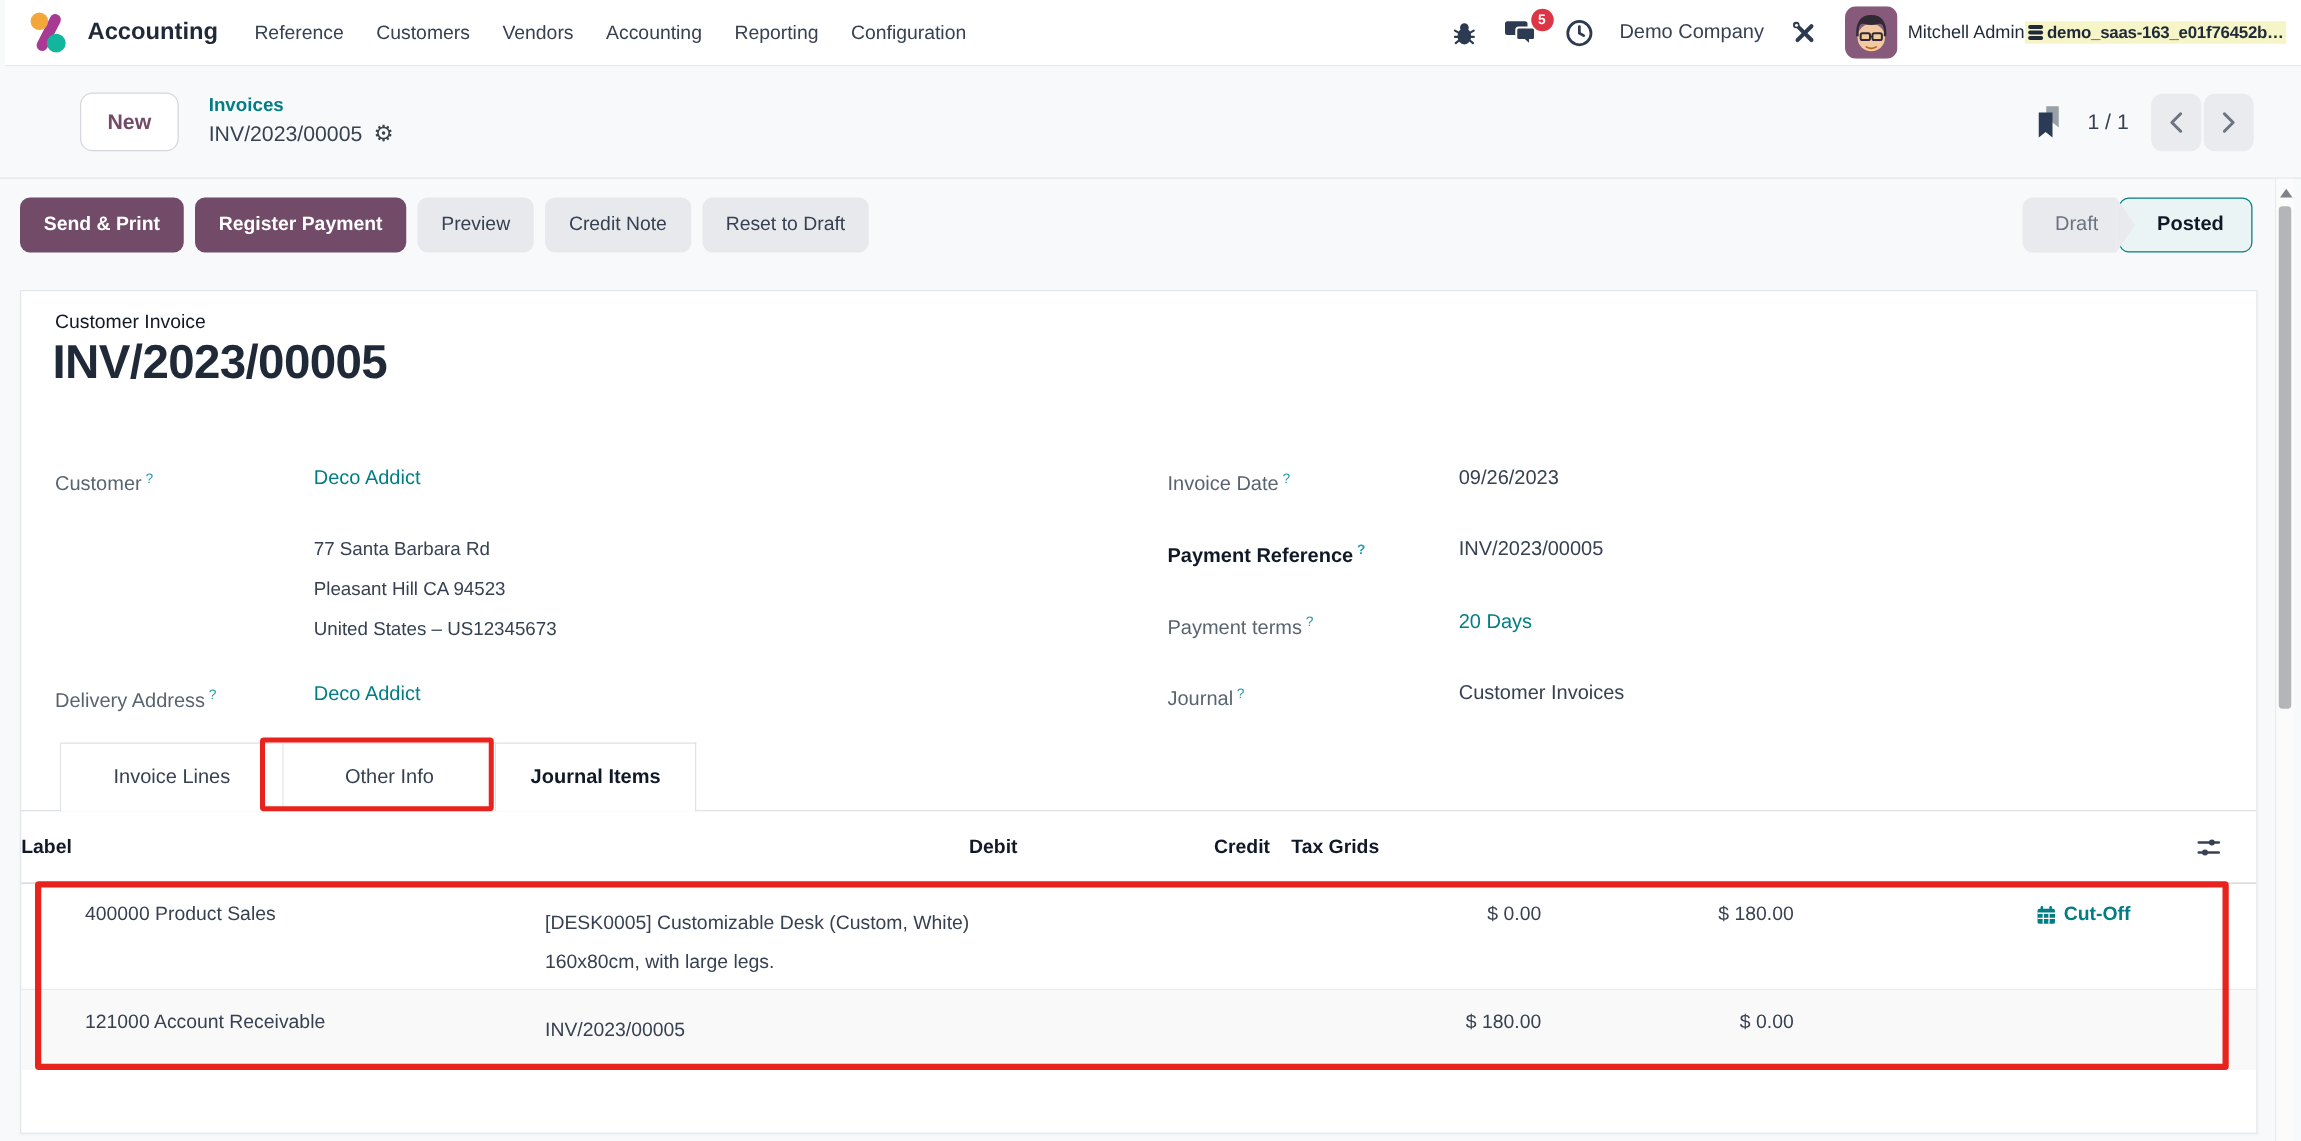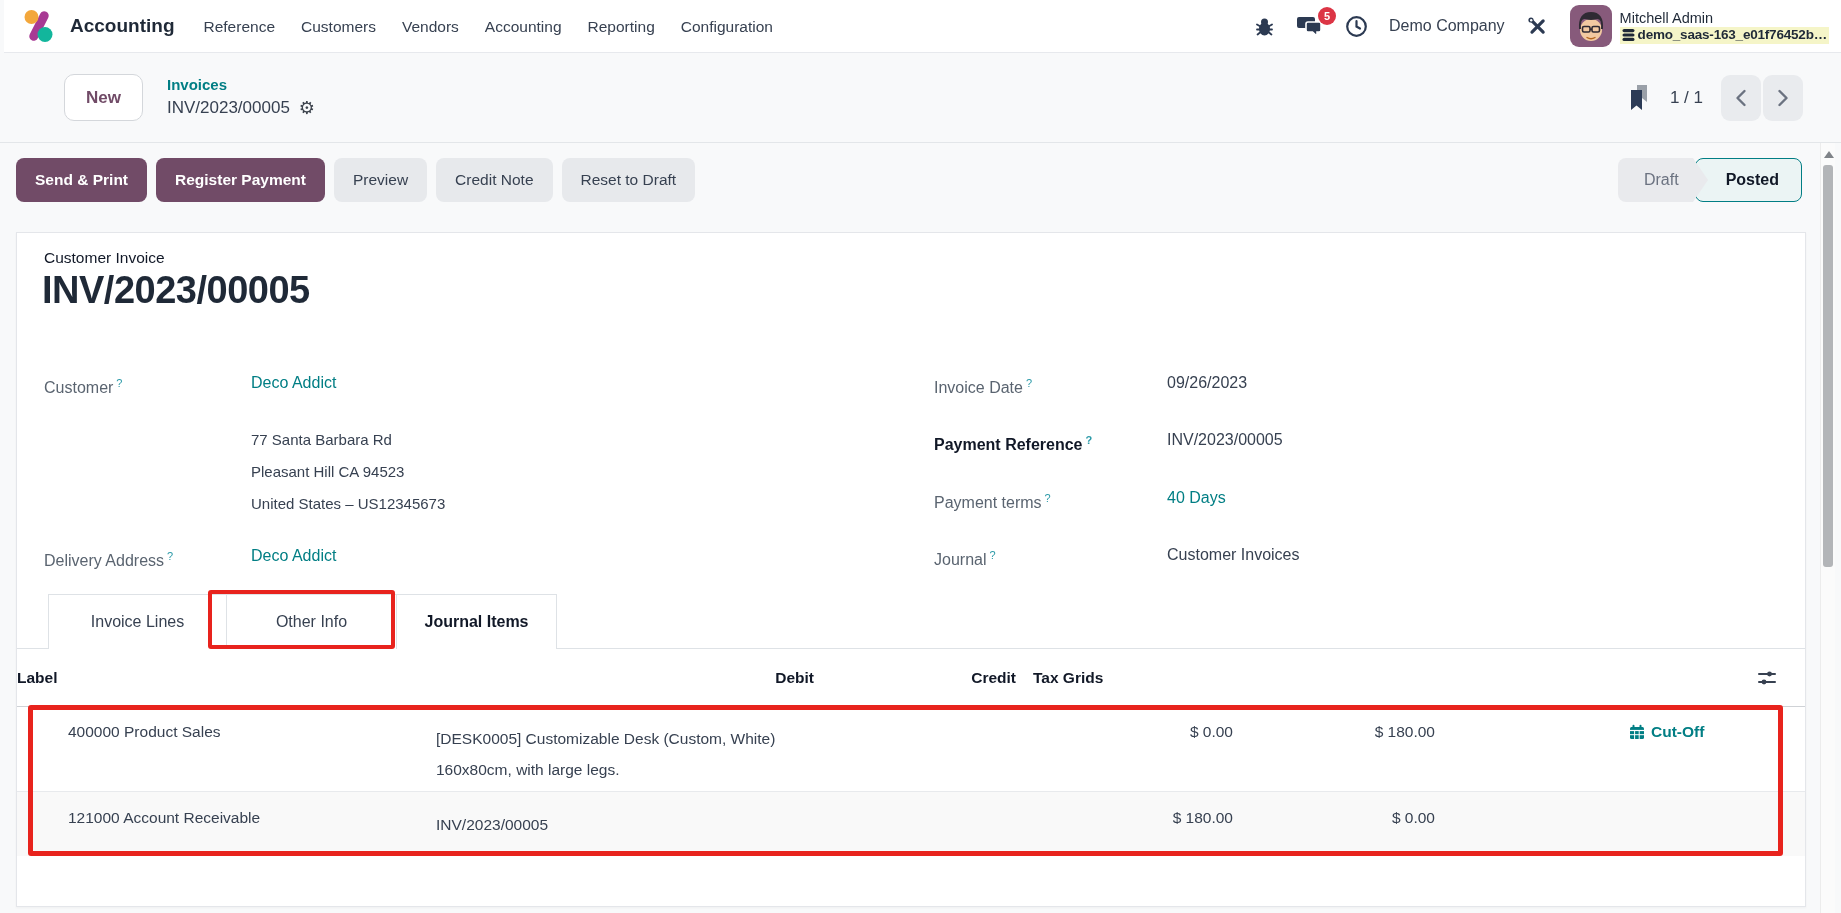--- a/index.html
+++ b/index.html
@@ -12,21 +12,21 @@
             border-bottom:1px solid #e7e9ed; display:flex; align-items:center; padding:0 16px; }
   .brand { display:flex; align-items:center; gap:12px; margin-right:16px; cursor:pointer; }
   .brand-name { font-size:19px; font-weight:700; color:#1f2937; }
   .nav-item { font-size:15.5px; color:#374151; padding:0 13px; line-height:53px; cursor:pointer; white-space:nowrap; }
   .nav-right { margin-left:auto; display:flex; align-items:center; gap:21px; }
   .sysicon { display:inline-flex; align-items:center; justify-content:center; cursor:pointer; position:relative; }
   .badge { position:absolute; top:-7px; right:-12px; background:#dc3545; color:#fff; font-size:11px; font-weight:700;
            min-width:18px; height:18px; border-radius:9px; display:flex; align-items:center; justify-content:center; padding:0 4px; }
   .company { font-size:16px; color:#374151; cursor:pointer; }
   .userblock { display:flex; align-items:center; gap:8px; cursor:pointer; }
-  .usertext { display:flex; flex-direction:column; line-height:1.25; }
+  .usertext { display:flex; flex-direction:row; line-height:1.25; }
   .username { font-size:14.5px; color:#1f2937; }
   .dbline { display:flex; align-items:center; gap:3px; background:#f5f5c8; padding:0 2px; }
   .dbname { font-size:13.5px; font-weight:700; color:#1f2937; letter-spacing:-0.2px; }
 
   
   .cp1 { position:absolute; top:53px; left:0; width:1841px; height:90px; display:flex; align-items:center;
          padding:0 16px; border-bottom:1px solid #e3e6e9; }
   .btn-new { height:47px; padding:0 21px; background:#fff; border:1px solid #d4d7db; border-radius:10px;
              font-size:17px; font-weight:600; color:#714B67; cursor:pointer; font-family:inherit;margin-left:48px; }
   .crumbs { margin-left:24px; display:flex; flex-direction:column; justify-content:center; line-height:1.45; }
@@ -266,21 +266,21 @@
       <div class="frow">
         <span class="flabel"><span>Invoice Date</span><sup class="help">?</sup></span>
         <span class="fvalue">09/26/2023</span>
       </div>
       <div class="frow">
         <span class="flabel bold"><span>Payment Reference</span><sup class="help">?</sup></span>
         <span class="fvalue">INV/2023/00005</span>
       </div>
       <div class="frow">
         <span class="flabel"><span>Payment terms</span><sup class="help">?</sup></span>
-        <span class="fvalue link">40 Days</span>
+        <span class="fvalue link">20 Days</span>
       </div>
       <div class="frow">
         <span class="flabel"><span>Journal</span><sup class="help">?</sup></span>
         <span class="fvalue">Customer Invoices</span>
       </div>
     </div>
 
     <div class="tabsrow">
       <div class="tabs">
         <span class="tab t0">Invoice Lines</span>

